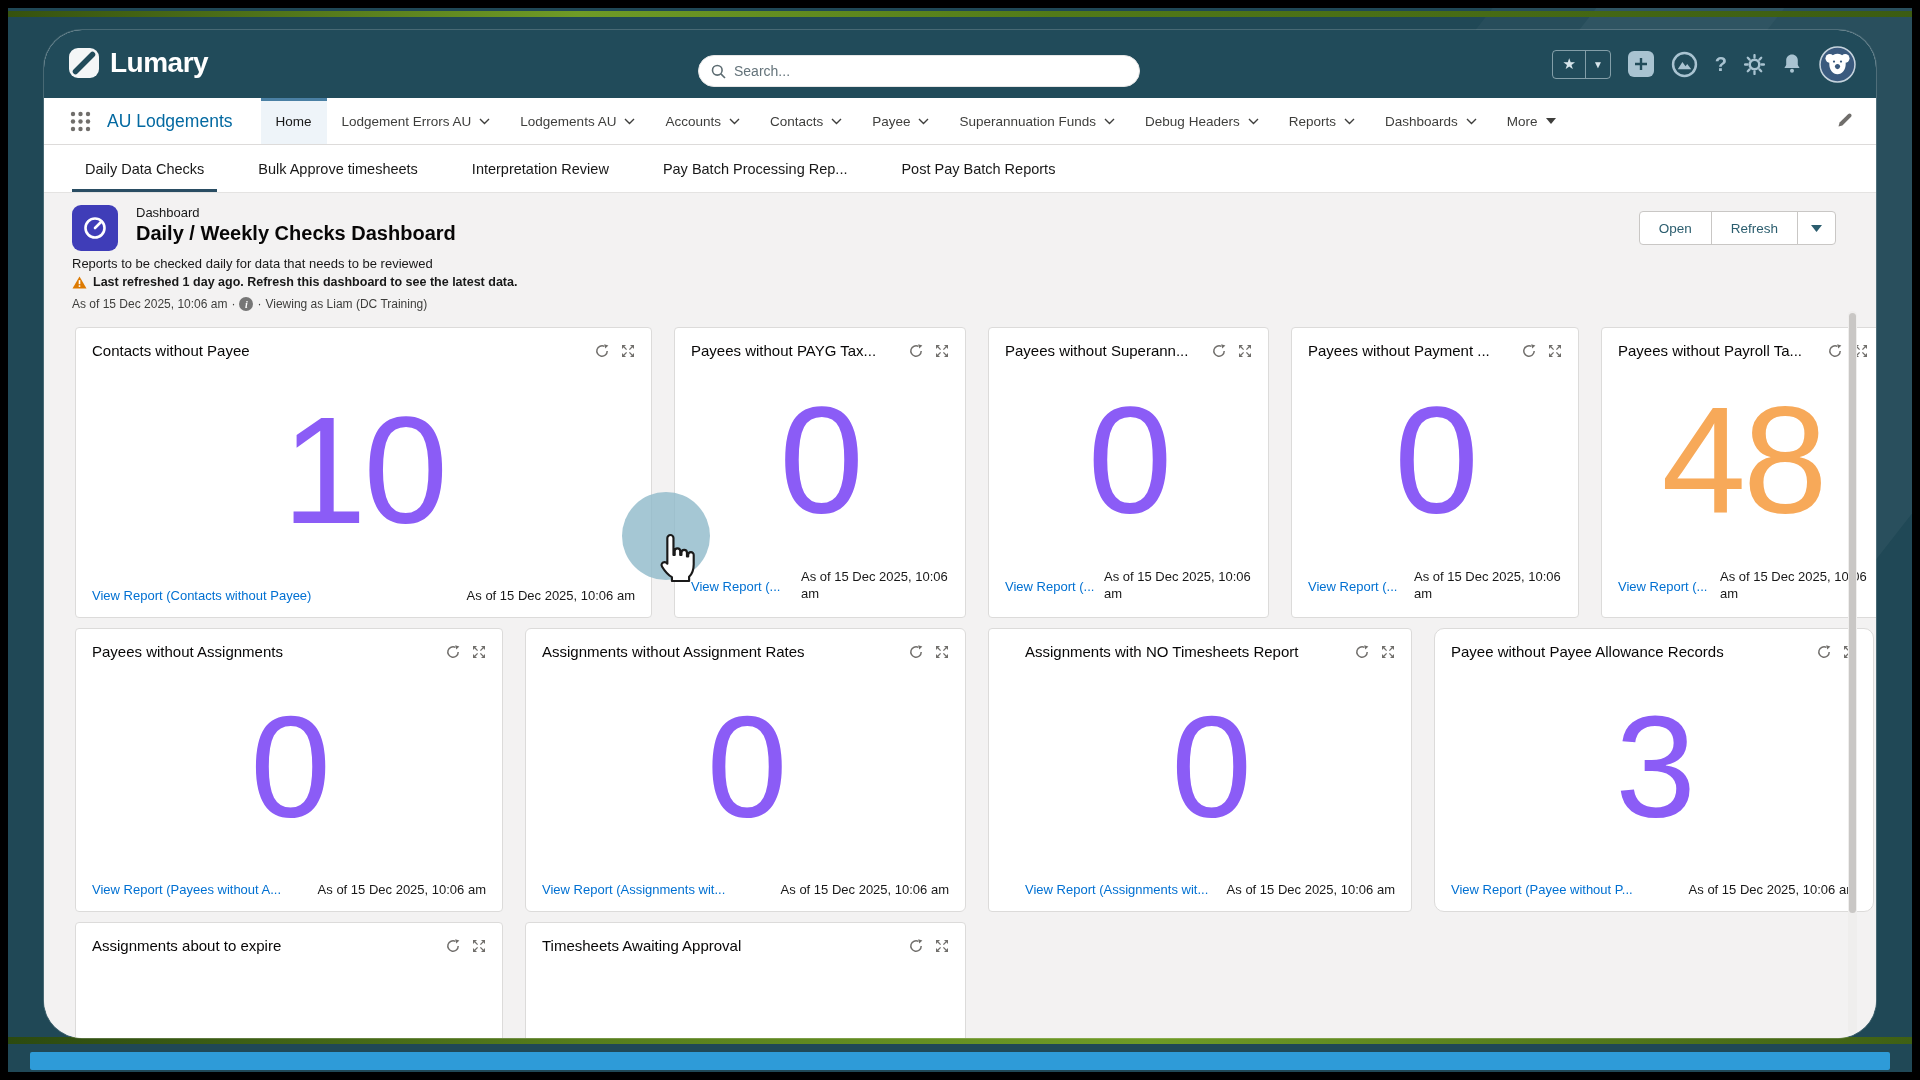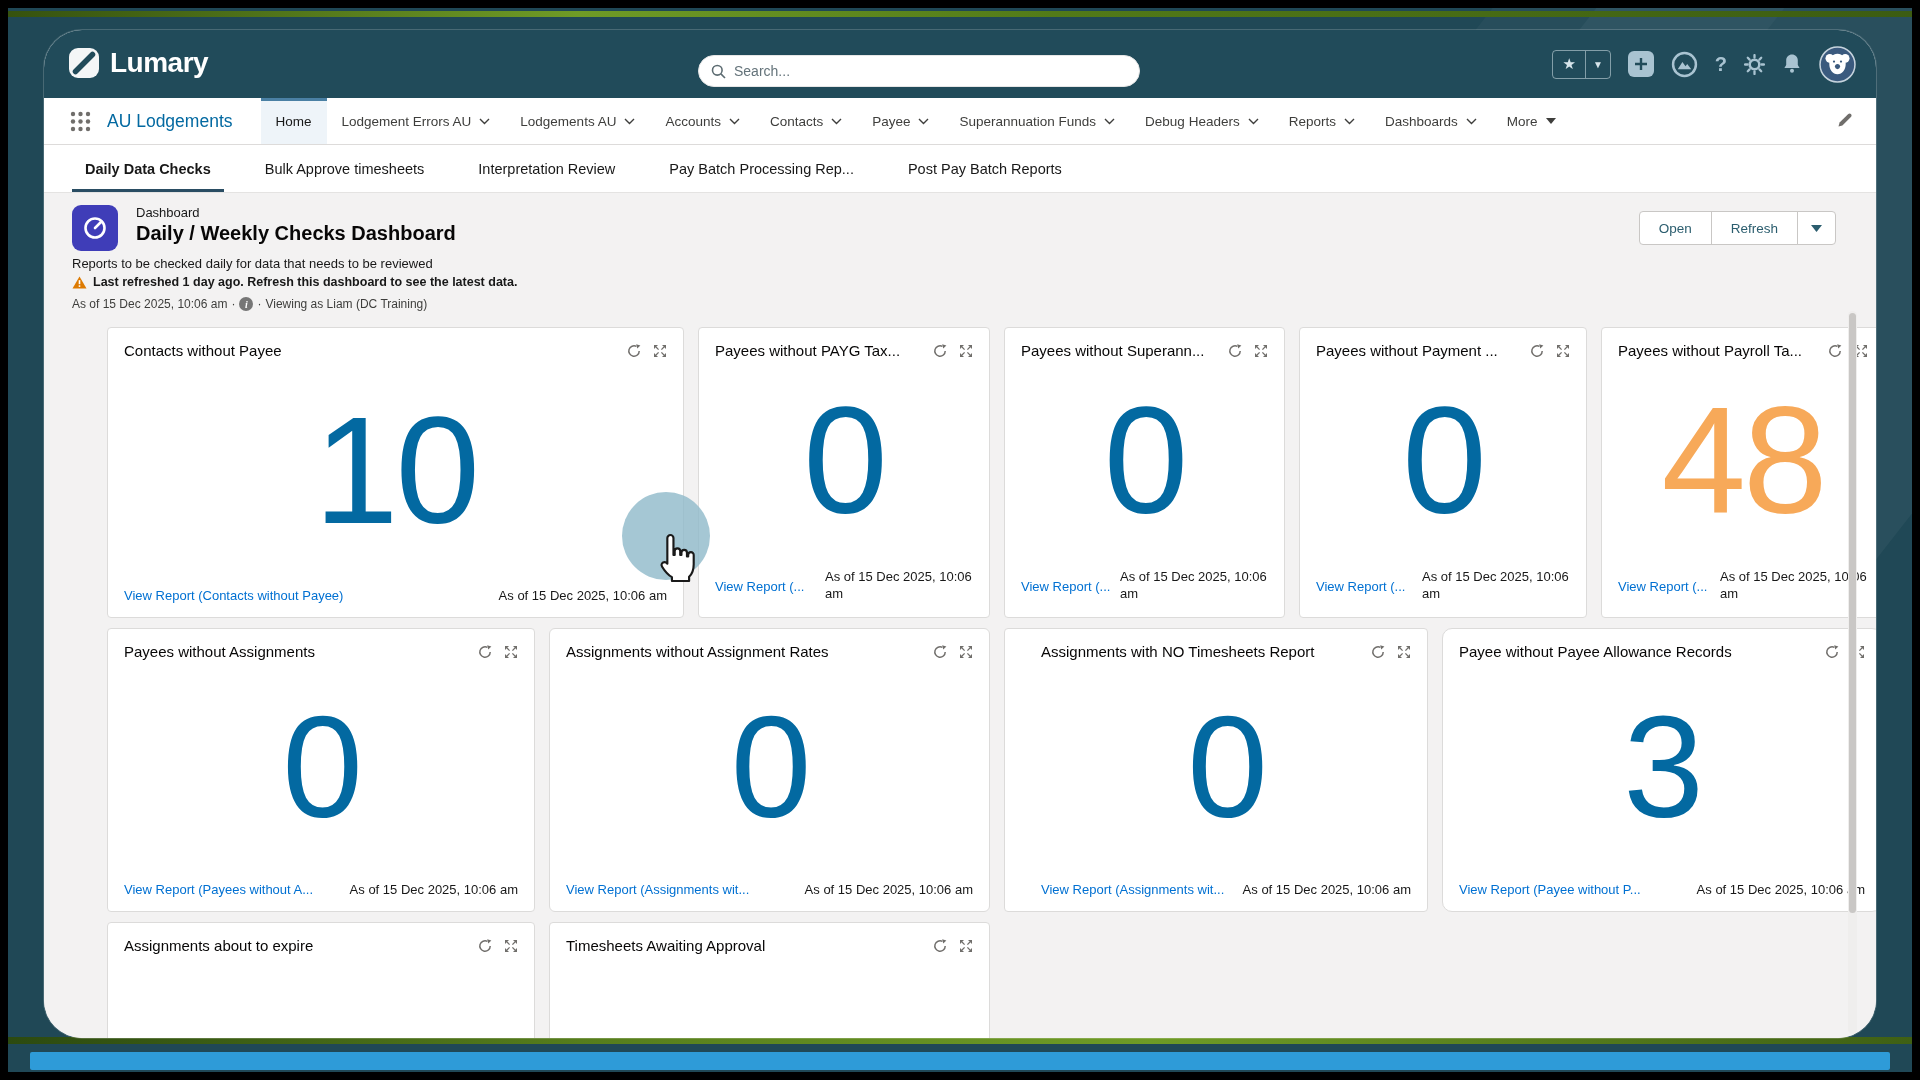--- a/index.html
+++ b/index.html
@@ -55,21 +55,21 @@
   .nav-tab.active { background:#EEF4F9; box-shadow:inset 0 3px 0 0 #4A80A4; color:#181818; }
   .nav-pencil { position:absolute; right:24px; top:15px; }
 
   
   .content { position:absolute; top:115px; left:0; right:0; bottom:0; background:#F3F2F2; }
 
   .subtabs { height:48px; background:#fff; border-bottom:1px solid #e4e3e2;
     display:flex; padding-left:14px; }
   .subtab { display:flex; align-items:center; padding:0 27px; height:100%; font-size:14.5px;
     color:#181818; position:relative; cursor:pointer; white-space:nowrap; }
-  .subtab.active { font-weight:700; }
+  .subtab.active { font-weight:400; }
   .subtab.active::after { content:""; position:absolute; left:14px; right:14px; bottom:0;
     height:3px; background:#2A4D63; }
 
   
   .dhead { position:relative; height:118px; }
   .dicon { position:absolute; left:28px; top:12px; width:46px; height:46px; background:#3F3DB8;
     border-radius:9px; display:flex; align-items:center; justify-content:center; }
   .dtype { position:absolute; left:92px; top:12px; font-size:13px; color:#181818; }
   .dtitle { position:absolute; left:92px; top:29px; font-size:20px; font-weight:700; color:#080707; }
   .ddesc { position:absolute; left:28px; top:63px; font-size:13px; color:#181818; }
@@ -83,21 +83,21 @@
   .btn-group { position:absolute; right:40px; top:18px; display:flex; }
   .sbtn { height:34px; background:#fff; border:1px solid #c9c7c5; color:#2B5D6E; font-size:13.5px;
     display:flex; align-items:center; justify-content:center; padding:0 19px; cursor:pointer;
     font-family:inherit; }
   .sbtn + .sbtn { margin-left:-1px; }
   .sbtn:first-child { border-radius:4px 0 0 4px; }
   .sbtn:last-child { border-radius:0 4px 4px 0; padding:0 13px; }
 
   
   .cards { padding:16px 38px 0 31px; }
-  .crow { display:flex; gap:14px; margin-bottom:10px;margin-left:32px; }
+  .crow { display:flex; gap:22px; margin-bottom:10px; }
   .card { background:#fff; border:1px solid #DCDBDA; border-radius:4px; position:relative;
     display:flex; flex-direction:column; padding:14px 16px; overflow:hidden; }
   .row-0 .card { height:291px; }
   .row-1 .card { height:284px; }
   .row-2 .card { height:150px; }
   .row-0 .card:nth-child(1){flex:0 0 577px;}
   .row-0 .card:nth-child(2){flex:0 0 292px;}
   .row-0 .card:nth-child(3){flex:0 0 281px;}
   .row-0 .card:nth-child(4){flex:0 0 288px;}
   .row-0 .card:nth-child(5){flex:0 0 284px;}
@@ -105,21 +105,21 @@
   .row-1 .card:nth-child(2){flex:0 0 441px;border-radius:6px;}
   .row-1 .card:nth-child(3){flex:0 0 424px;padding-left:36px;}
   .row-1 .card:nth-child(4){flex:0 0 440px;border-radius:10px;}
   .row-2 .card:nth-child(1){flex:0 0 428px;}
   .row-2 .card:nth-child(2){flex:0 0 441px;}
   .card-head { display:flex; justify-content:space-between; align-items:flex-start; }
   .card-title { font-size:15px; color:#080707; white-space:nowrap; overflow:hidden; flex:1; }
   .card-icons { display:flex; gap:12px; margin-left:6px; flex:0 0 auto; padding-top:2px; }
   .card-icons svg { cursor:pointer; }
   .num { flex:1; display:flex; align-items:center; justify-content:center; line-height:1;
-    font-size:152px; color:#0369a1; letter-spacing:-3px; margin-top:-8px; }
+    font-size:152px; color:#8b5cf6; letter-spacing:-3px; margin-top:-8px; }
   .row-1 .num { font-size:145px; }
   .num.orange { color:#F7A959; }
   .card-footer { display:flex; justify-content:space-between; align-items:center; font-size:13px; }
   .vlink { color:#0070D2; white-space:nowrap; cursor:pointer; text-decoration:none; }
   .asof { color:#181818; }
   .card-footer.oneline .asof { white-space:nowrap; }
   .card-footer.wrap .asof { width:148px; line-height:1.3; }
 
   .scrolltrack { position:absolute; right:19px; top:166px; bottom:4px; width:9px;
     background:#EFEEED; border-radius:5px; }

